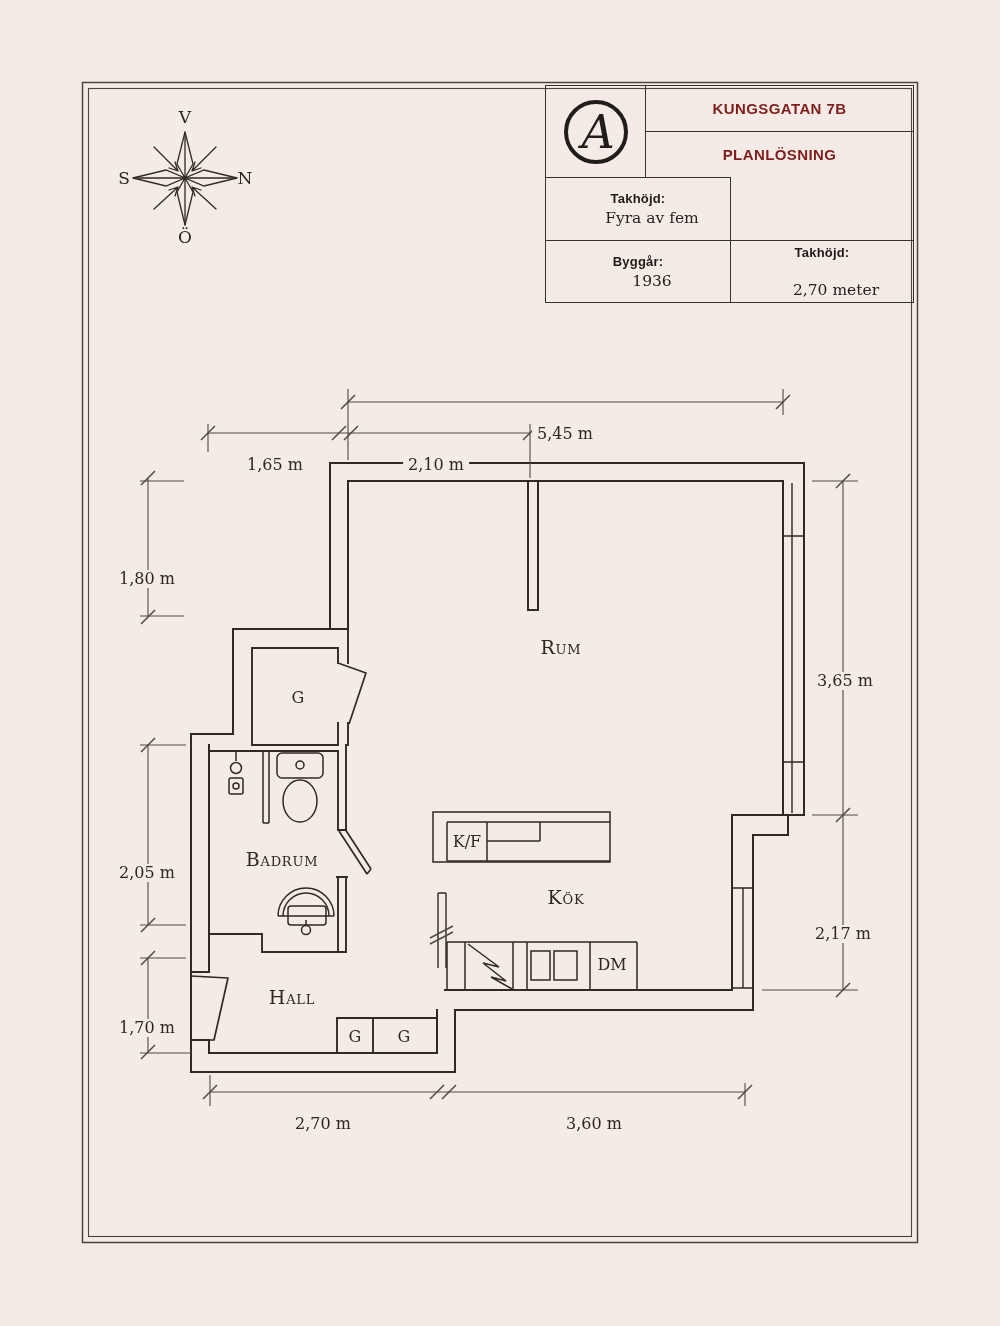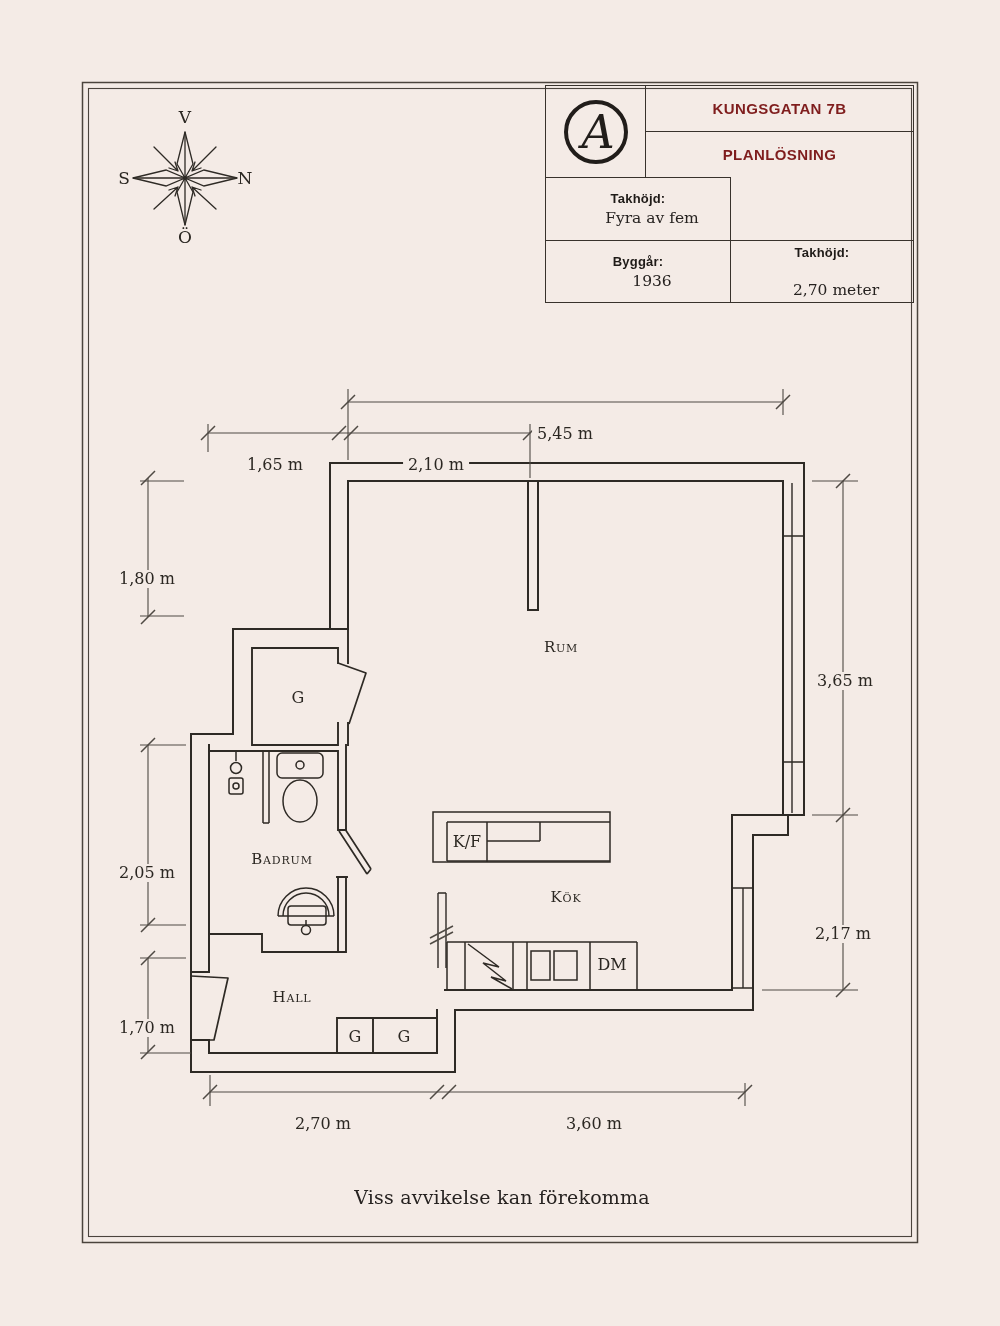--- a/index.html
+++ b/index.html
@@ -2,21 +2,21 @@
 <html><head>
 <meta charset="utf-8">
 <style>
   html,body{margin:0;padding:0;background:#f4ebe6;}
   .page{position:relative;width:1000px;height:1326px;background:#f4ebe6;
         font-family:"DejaVu Serif","Liberation Serif",serif;color:#262220;overflow:hidden;}
   svg.plan{position:absolute;left:0;top:0;}
 
   .lbl{position:absolute;transform:translate(-50%,-50%);white-space:nowrap;line-height:1;}
   .dim{font-size:16px;background:#f4ebe6;padding:1px 5px;color:#2b2722;margin-top:32px;}
-  .room{font-size:15px;font-variant:small-caps;letter-spacing:.8px;color:#2b2722;}
+  .room{font-size:19px;font-variant:small-caps;letter-spacing:.8px;color:#2b2722;}
   .fix{font-size:16px;color:#2b2722;}
   .comp{font-size:17px;color:#2b2722;}
   .footer{position:absolute;left:502px;top:1197px;transform:translate(-50%,-50%);
           font-size:19px;letter-spacing:.2px;color:#262220;white-space:nowrap;}
 
   
   .tblock{position:absolute;left:545px;top:85px;width:367px;
           display:grid;grid-template-columns:100px 85px 182px;
           grid-template-rows:46px 45px 63px 62px;
           border:1.6px solid #38322c;box-sizing:content-box;}
@@ -203,15 +203,14 @@
   <div class="lbl dim" style="left:275px;top:433px">1,65 m</div>
   <div class="lbl dim" style="left:436px;top:433px">2,10 m</div>
   <div class="lbl dim" style="left:147px;top:547px">1,80 m</div>
   <div class="lbl dim" style="left:147px;top:841px">2,05 m</div>
   <div class="lbl dim" style="left:147px;top:996px">1,70 m</div>
   <div class="lbl dim" style="left:845px;top:649px">3,65 m</div>
   <div class="lbl dim" style="left:843px;top:902px">2,17 m</div>
   <div class="lbl dim" style="left:323px;top:1092px">2,70 m</div>
   <div class="lbl dim" style="left:594px;top:1092px">3,60 m</div>
 
-  <div class="footer">Viss avvikelse kan förekomma</div>
 
 </div>
 
 </body></html>

